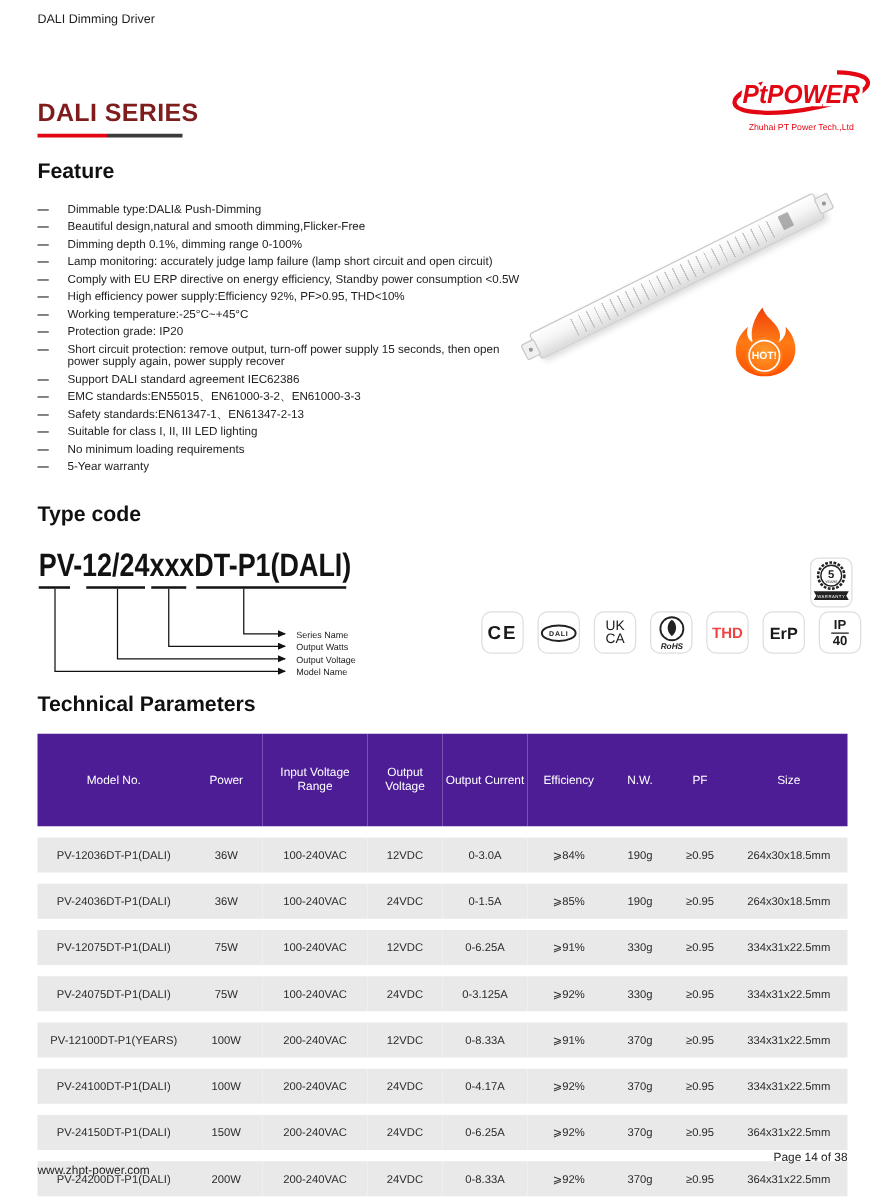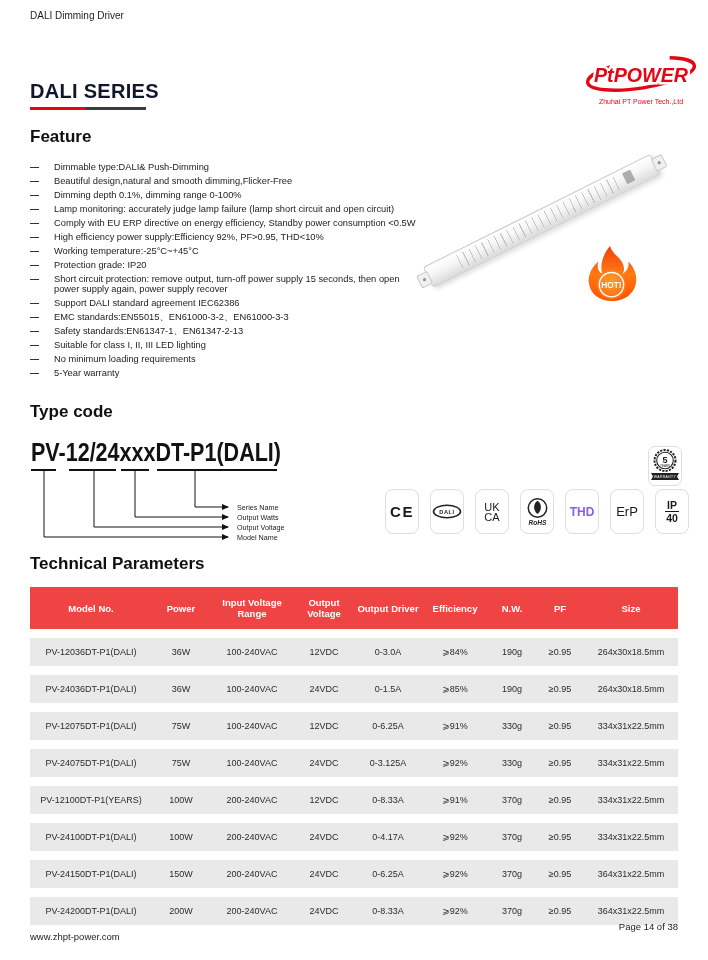--- a/index.html
+++ b/index.html
@@ -4,21 +4,21 @@
 <style>
   html,body{margin:0;padding:0;background:#fff;}
   .page{position:relative;width:708px;height:960px;background:#fff;overflow:hidden;
         font-family:"Liberation Sans","DejaVu Sans",sans-serif;color:#1c1c1c;}
 
   
   .doc-title{position:absolute;left:30px;top:10px;font-size:10px;color:#1d1d1d;}
   .logo{position:absolute;left:584px;top:8px;width:114px;text-align:center;margin-top:48px;}
   .logo-company{font-size:7px;color:#e30613;margin-top:0px;white-space:nowrap;}
 
-  .series-title{position:absolute;left:30px;top:80px;font-size:20px;font-weight:bold;color:#0f172a;letter-spacing:.3px;}
+  .series-title{position:absolute;left:30px;top:80px;font-size:20px;font-weight:bold;color:#7f1d1d;letter-spacing:.3px;}
   .series-underline{position:absolute;left:30px;top:107px;width:116px;height:2.5px;
         background:linear-gradient(to right,#e30613 0,#e30613 48%,#3c3c3c 48%);}
 
   .h-section{position:absolute;left:30px;font-size:17px;font-weight:bold;color:#101010;}
 
   
   .feature-list{position:absolute;left:30px;top:162px;width:394px;}
   .feature-item{display:flex;margin-bottom:3.4px;font-size:9.3px;line-height:10.6px;color:#222;}
   .feature-dash{flex:0 0 24px;font-weight:bold;}
   .feature-dash::before{content:"—";font-size:9px;}
@@ -35,33 +35,33 @@
   .tab{position:absolute;top:4px;width:10px;height:12px;background:#f0f0f0;border:1px solid #c9c9c9;border-radius:2px;
        background-image:radial-gradient(circle at 50% 50%,#9a9a9a 0 1.4px,transparent 1.9px);}
   .tab.left{left:-11px;} .tab.right{right:-11px;}
   .hot{position:absolute;left:582px;top:244px;}
 
   
   .typecode-svg{position:absolute;left:30px;top:436px;}
 
   
   .certs{position:absolute;left:385px;top:489px;display:flex;gap:11px;}
-  .cert{width:34px;height:45px;border:1px solid #dedede;border-radius:8px;background:#fff;
+  .cert{width:34px;height:34px;border:1px solid #dedede;border-radius:8px;background:#fff;
         display:flex;flex-direction:column;align-items:center;justify-content:center;box-sizing:border-box;}
-  .cert .big{font-size:12px;font-weight:bold;color:#8b5cf6;line-height:12px;}
+  .cert .big{font-size:12px;font-weight:bold;color:#ef4444;line-height:12px;}
   .cert .ukline{font-size:11px;font-weight:normal;line-height:10px;color:#1a1a1a;}
   .cert .ipline{font-size:10.5px;font-weight:bold;line-height:10px;color:#1a1a1a;text-align:center;}
   .cert .ipline.top{border-bottom:1.5px solid #1a1a1a;padding:0 2px 1px 2px;margin-bottom:1px;}
   .warranty{position:absolute;left:648px;top:446px;width:34px;height:40px;border:1px solid #dedede;border-radius:7px;
         background:#fff;display:flex;align-items:center;justify-content:center;box-sizing:border-box;}
 
   
   .spec{position:absolute;left:30px;top:578px;width:648px;border-collapse:separate;border-spacing:0 9px;table-layout:fixed;}
-  .spec th{background:#ef4444;color:#fff;font-size:9.5px;font-weight:bold;height:38px;
-        vertical-align:middle;text-align:center;line-height:11px;padding:2px 2px;}
+  .spec th{background:#4c1d95;color:#fff;font-size:9.5px;font-weight:normal;height:38px;
+        vertical-align:middle;text-align:center;line-height:11px;padding:18px 2px;}
   .spec td{background:#e9e9e9;font-size:9px;color:#2b2b2b;height:28px;text-align:center;
         vertical-align:middle;padding:0 2px;}
 
   
   .footer-web{position:absolute;left:30px;top:921px;font-size:9.5px;color:#222;margin-top:10px;}
   .footer-page{position:absolute;right:30px;top:921px;font-size:9.5px;color:#222;}
 </style>
 </head>
 <body>
 
@@ -227,21 +227,21 @@
       <svg width="27" height="29" viewBox="0 0 27 29">
         <circle cx="13.5" cy="11" r="9.2" fill="none" stroke="#222" stroke-width="1.5"></circle>
         <path d="M13.5 17 C 9 13.3 9 6.8 13.5 3.8 C 18 6.8 18 13.3 13.5 17 Z" fill="#222"></path>
         <text x="13.5" y="27.5" text-anchor="middle" font-size="6.6" font-weight="bold" font-style="italic" fill="#222">RoHS</text>
       </svg>
     </div>
     <div class="cert">
       <div class="big">THD</div>
     </div>
     <div class="cert">
-      <div style="font-size:13px;font-weight:normal;color:#1a1a1a;">ErP</div>
+      <div style="font-size:13px;font-weight:bold;color:#1a1a1a;">ErP</div>
     </div>
     <div class="cert">
       <div class="ipline top">IP</div>
       <div class="ipline">40</div>
     </div>
   </div>
 
   <div class="h-section" style="top:554px;">Technical Parameters</div>
 
   <table class="spec">
@@ -255,21 +255,21 @@
         <col style="width:48px">
         <col style="width:48px">
         <col style="width:94px">
     </colgroup>
     <thead>
       <tr>
         <th>Model No.</th>
         <th>Power</th>
         <th>Input Voltage Range</th>
         <th>Output Voltage</th>
-        <th>Output Driver</th>
+        <th>Output Current</th>
         <th>Efficiency</th>
         <th>N.W.</th>
         <th>PF</th>
         <th>Size</th>
       </tr>
     </thead>
     <tbody>
       <tr>
         <td>PV-12036DT-P1(DALI)</td>
           <td>36W</td>

